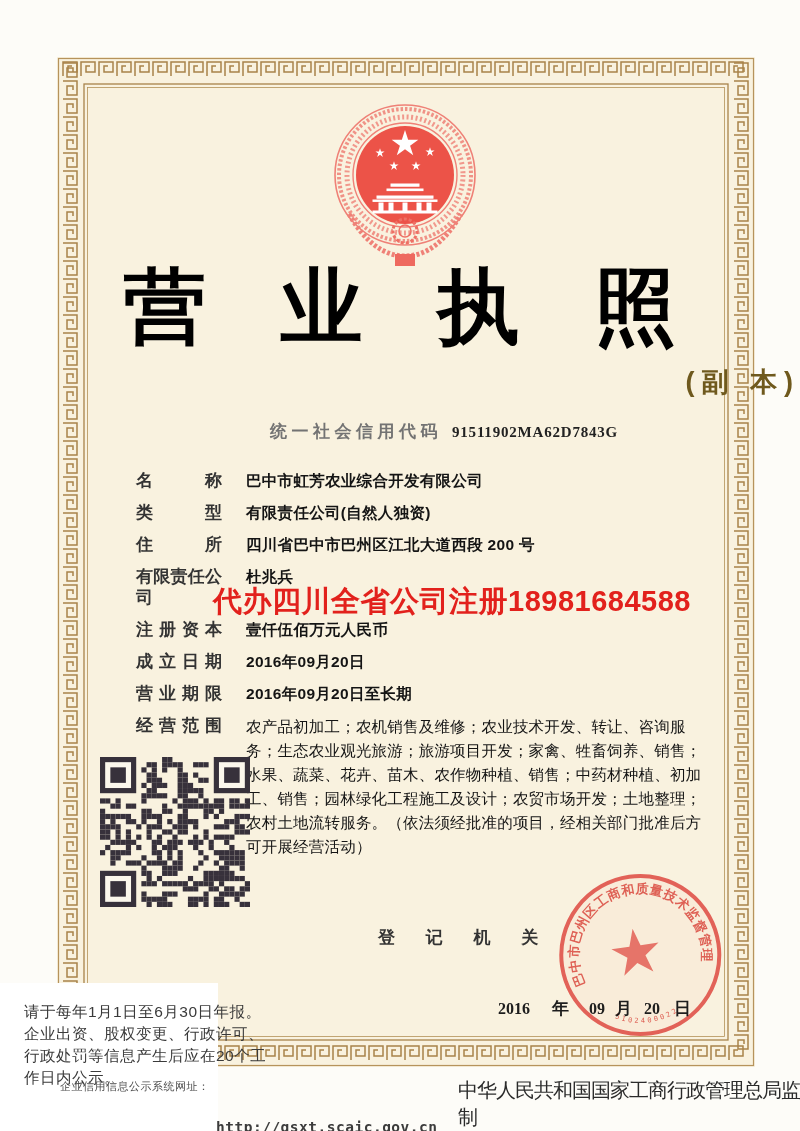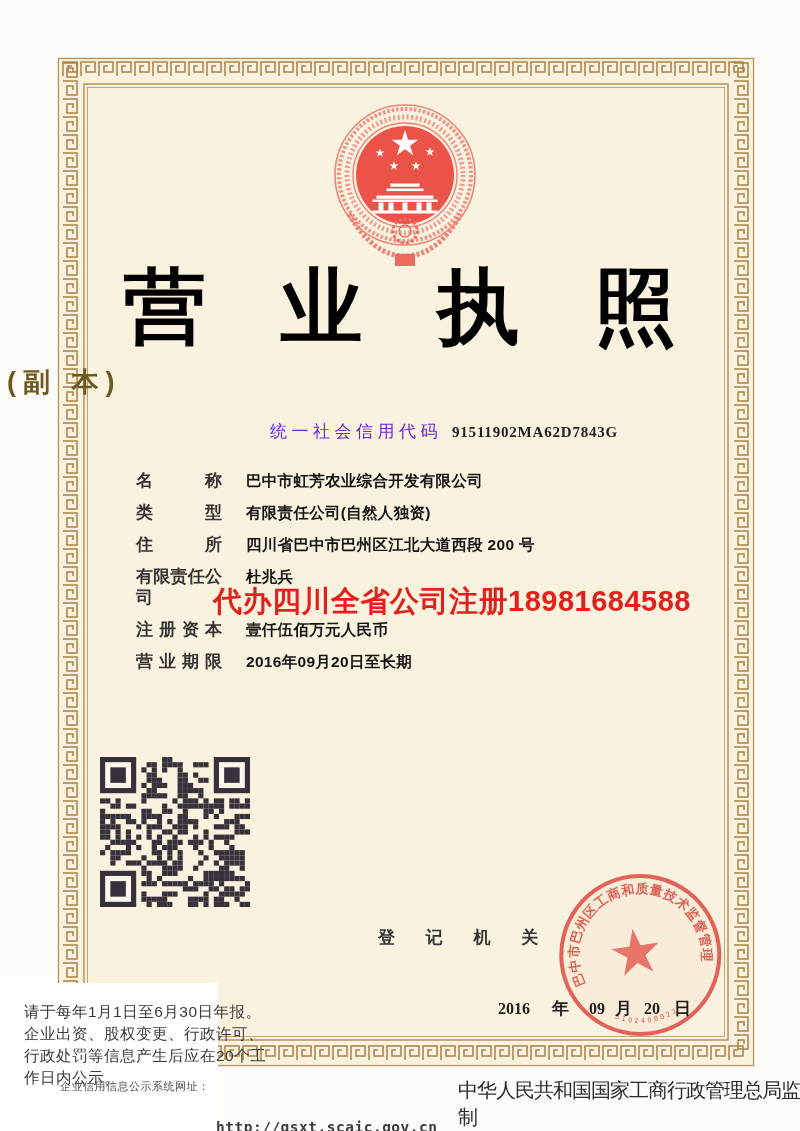--- a/index.html
+++ b/index.html
@@ -4,24 +4,24 @@
 <style>
   html,body{margin:0;padding:0;background:#ffffff;}
   .page{position:relative;width:800px;height:1131px;background:#fdfcf8;overflow:hidden;
         font-family:"Liberation Sans",sans-serif;color:#1c1c1c;}
   
   .border-svg{position:absolute;left:57px;top:57px;z-index:1;}
   .content{position:absolute;left:0;top:0;width:800px;height:1131px;z-index:10;}
   .emblem-svg{position:absolute;left:333px;top:104px;}
   .doc-title{position:absolute;left:0;top:264px;width:800px;text-align:center;
              font-size:82px;font-weight:800;color:#000000;letter-spacing:26px;text-indent:26px;line-height:1.05;}
-  .doc-subtitle{position:absolute;left:0;top:364px;width:800px;text-align:left;
+  .doc-subtitle{position:absolute;left:0;top:364px;width:800px;text-align:right;
                 font-size:27px;font-weight:700;color:#6f591d;letter-spacing:7px;text-indent:7px;}
   .credit-row{position:absolute;left:270px;top:420px;display:flex;align-items:baseline;}
-  .credit-label{font-size:17px;font-weight:400;color:#6d28d9;letter-spacing:4.5px;text-align:center;}
+  .credit-label{font-size:17px;font-weight:700;color:#737373;letter-spacing:4.5px;text-align:center;}
   .credit-code{margin-left:10px;font-size:15px;font-weight:600;color:#222;
                font-family:"Liberation Serif",serif;letter-spacing:0.8px;}
   .fields{position:absolute;left:136px;top:470px;width:596px;}
   .field-row{display:flex;align-items:flex-start;margin-bottom:11px;}
   .field-label{width:86px;min-width:86px;font-size:17px;font-weight:700;color:#333;
                text-align:justify;text-align-last:justify;line-height:21px;}
   .field-value{margin-left:24px;font-size:15.5px;font-weight:600;color:#141414;
                line-height:21px;letter-spacing:0.3px;}
   .field-row.scope .field-value{width:462px;font-weight:500;line-height:24px;letter-spacing:0.2px;}
   .qr-svg{position:absolute;left:100px;top:757px;}
@@ -310,22 +310,30 @@
       </div>
       <div class="field-row">
         <span class="field-label">有限责任公司</span>
         <span class="field-value">杜兆兵</span>
       </div>
       <div class="field-row">
         <span class="field-label">注册资本</span>
         <span class="field-value">壹仟伍佰万元人民币</span>
       </div>
       <div class="field-row">
+        <span class="field-label">成立日期</span>
+        <span class="field-value">2016年09月20日</span>
+      </div>
+      <div class="field-row">
         <span class="field-label">营业期限</span>
         <span class="field-value">2016年09月20日至长期</span>
+      </div>
+      <div class="field-row scope">
+        <span class="field-label">经营范围</span>
+        <span class="field-value">农产品初加工；农机销售及维修；农业技术开发、转让、咨询服务；生态农业观光旅游；旅游项目开发；家禽、牲畜饲养、销售；水果、蔬菜、花卉、苗木、农作物种植、销售；中药材种植、初加工、销售；园林绿化工程施工及设计；农贸市场开发；土地整理；农村土地流转服务。（依法须经批准的项目，经相关部门批准后方可开展经营活动）</span>
       </div>
     </div>
 
     <svg class="qr-svg" width="150" height="150" viewBox="0 0 145 145" fill="#37313b">
       <g id="qr-modules">
           <rect x="60" y="0" width="5" height="5"></rect>
           <rect x="65" y="0" width="5" height="5"></rect>
           <rect x="45" y="5" width="5" height="5"></rect>
           <rect x="50" y="5" width="5" height="5"></rect>
           <rect x="60" y="5" width="5" height="5"></rect>

